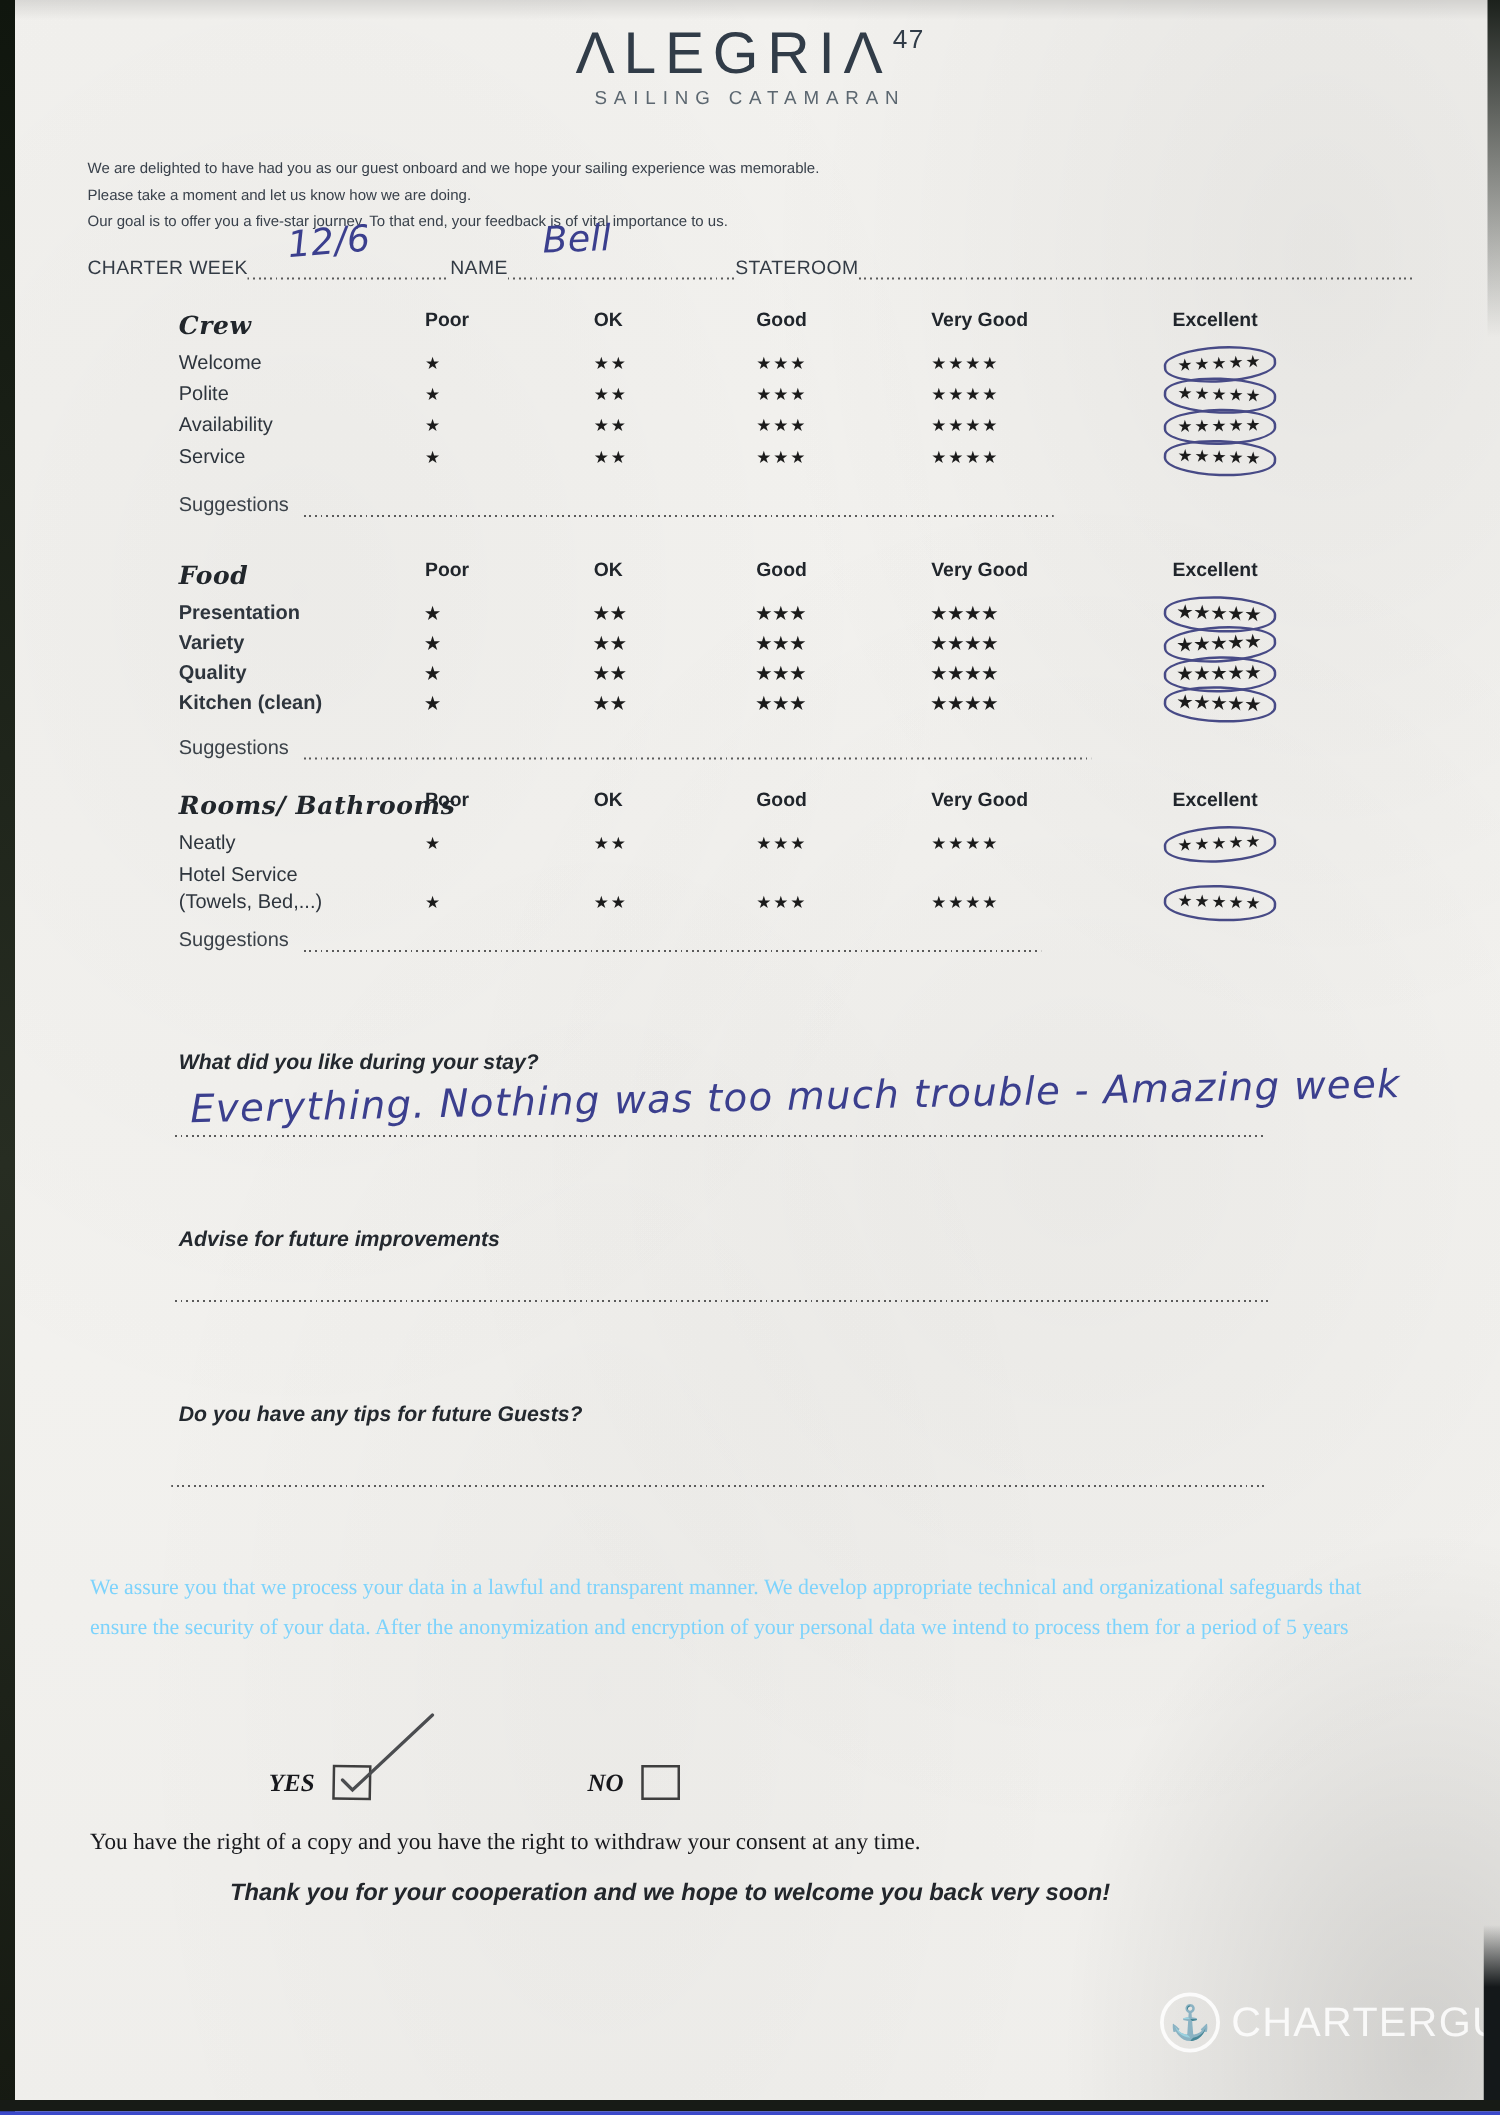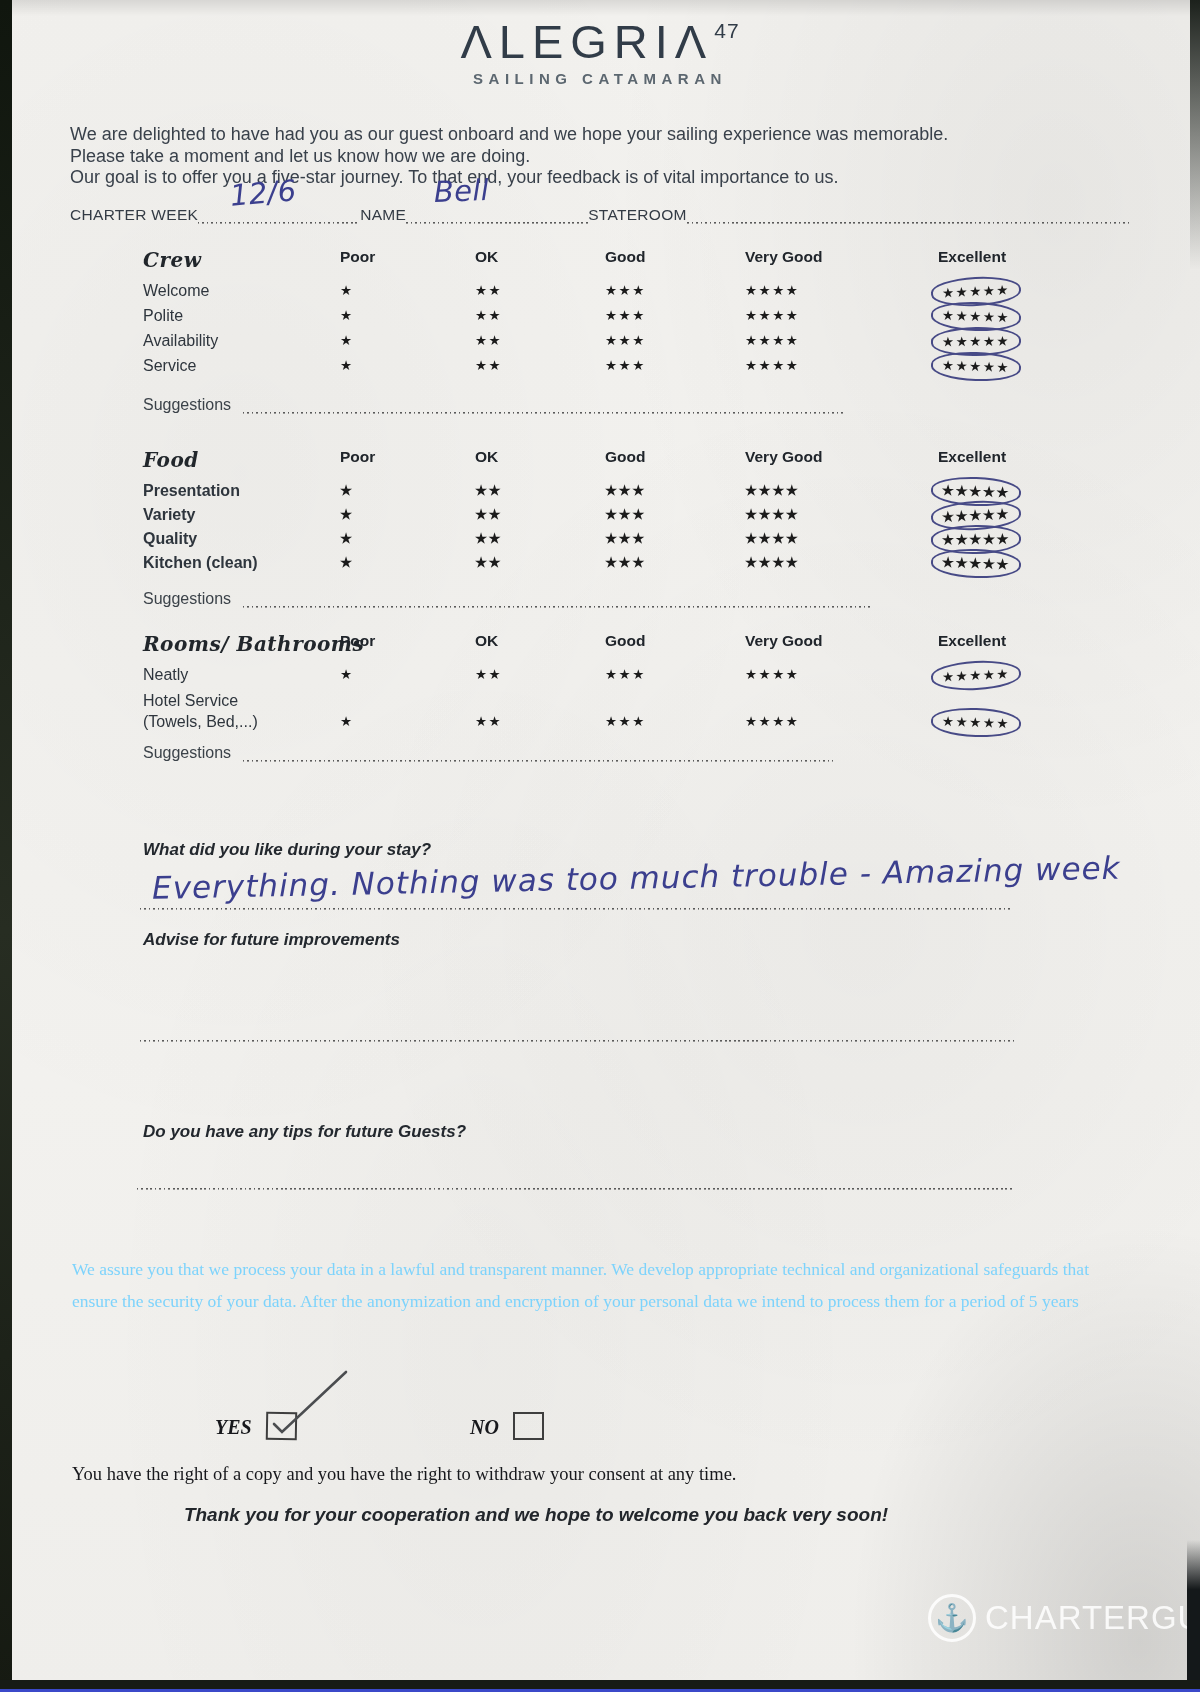--- a/index.html
+++ b/index.html
@@ -27,26 +27,26 @@
     background:linear-gradient(180deg,#1c211c, rgba(28,33,28,0)); }
   .edge-right-bottom { position:absolute; right:0; top:1540px; bottom:10px; width:13px;
     background:linear-gradient(180deg, rgba(20,24,26,0), #14181a 35%); }
   .edge-bottom-dark { position:absolute; left:0; right:0; bottom:3px; height:9px; background:#171b16; }
   .edge-bottom-blue { position:absolute; left:0; right:0; bottom:0; height:3px; background:#3b49c9; }
 
   
   .logo { position:absolute; top:14px; left:0; width:1200px; text-align:center; }
   .brand { font-size:47px; font-weight:500; letter-spacing:7px; color:#313c48; }
   .brand sup { font-size:21px; letter-spacing:1px; vertical-align:20px; margin-left:1px; }
-  .brand-sub { margin-top:1px; font-size:15px; font-weight:700; letter-spacing:5.5px; color:#5c6770; }
+  .brand-sub { margin-top:1px; font-size:15px; font-weight:400; letter-spacing:5.5px; color:#5c6770; }
 
   
   .intro { position:absolute; left:70px; top:98px; width:900px; color:#39414b; }
   .salutation { font-size:17px; }
-  .intro-lines { margin-top:26px; font-size:18px; line-height:21.5px; }
+  .intro-lines { margin-top:26px; font-size:12px; line-height:21.5px; }
 
   
   .charter { position:absolute; left:70px; top:203px; width:1062px; display:flex; align-items:flex-end;
     font-size:15.5px; letter-spacing:0.3px; color:#333b45; }
   .dots { background:repeating-linear-gradient(90deg,#5a5a5a 0 1.5px, transparent 1.5px 4.5px) bottom / 100% 1.6px no-repeat; }
   .dseg { position:relative; height:21px; }
   .dseg.w1 { width:162px; } .dseg.w2 { width:182px; } .dseg.w3 { flex:1; }
   .ink { font-family:"DejaVu Sans", cursive; font-style:italic; color:#3b3f8e; }
   .ink-cw { position:absolute; left:32px; top:-27px; font-size:29px; transform:rotate(-5deg); }
   .ink-nm { position:absolute; left:28px; top:-29px; font-size:29px; transform:rotate(-2deg); }
@@ -68,21 +68,21 @@
     border:2.5px solid #474a86; border-radius:50% / 46%; }
   .rot-a { transform:rotate(-3deg); } .rot-b { transform:rotate(2deg); } .rot-c { transform:rotate(-1deg); }
 
   .sug { position:absolute; left:143px; display:flex; align-items:flex-end;
     font-size:16px; color:#3b4249; }
   .sug .line { flex:1; height:18px; margin-left:12px; }
   .sug1 { top:396px; width:700px; } .sug2 { top:590px; width:730px; } .sug3 { top:744px; width:690px; }
 
   
   .q { position:absolute; left:143px; font-size:17px; font-weight:bold; font-style:italic; color:#23282e; }
-  .q1 { top:840px; } .q2 { top:930px; } .q3 { top:1122px; }
+  .q1 { top:840px; } .q2 { top:982px; } .q3 { top:1122px; }
   .answer1 { position:absolute; left:152px; top:860px; width:940px; font-size:31px;
     transform:rotate(-1.2deg); letter-spacing:1px; white-space:nowrap; }
   .aline { position:absolute; height:2px; }
   .aline1 { left:140px; top:908px; width:872px; }
   .aline2 { left:140px; top:1040px; width:876px; }
   .aline3 { left:137px; top:1188px; width:876px; }
 
   
   .consent { position:absolute; left:72px; top:1253px; width:1062px;
     font-family:"Liberation Serif", serif; font-size:17.5px; color:#7dd3fc; }

